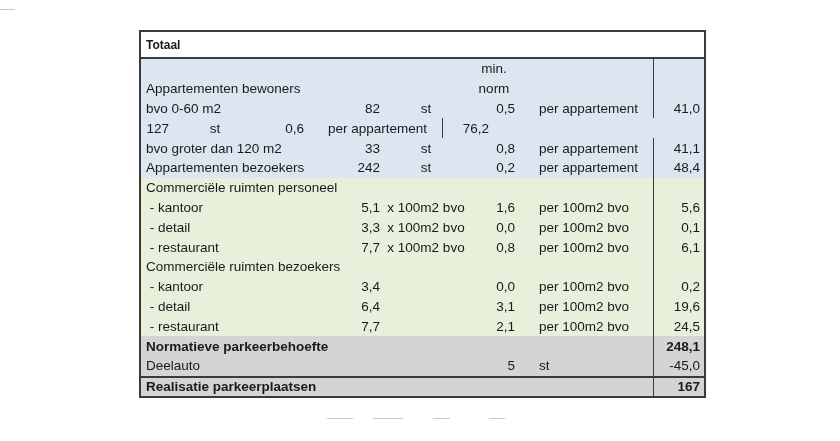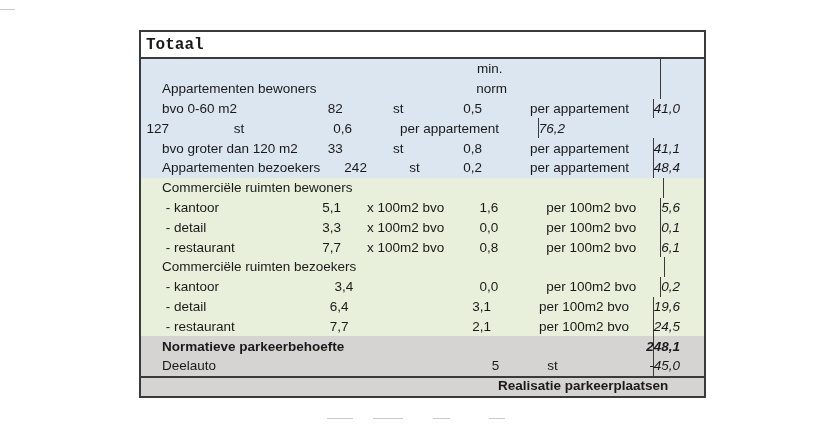--- a/index.html
+++ b/index.html
@@ -15,46 +15,44 @@
     position:absolute;
     left:139px; top:30px;
     width:567px;
     border:2px solid var(--border,#3a3a3a);
     background:#ffffff;
   }
   .title-row {
     height:27px;
     display:flex; align-items:center;
     padding-left:5px;
-    font-size:16px; font-weight:bold;
+    font-size:12px; font-weight:bold;
     background:#ffffff;
     border-bottom:2px solid var(--border,#3a3a3a);
-    font-family:Liberation Mono, monospace;
   }
   .row {
     display:flex;
     align-items:center;
     height:19.8px;
     font-size:13.5px;
-    gap:24px;
-  }
-  .row.topline { border-top:2px solid var(--border,#3a3a3a);flex-direction:column; }
+  }
+  .row.topline { border-top:2px solid var(--border,#3a3a3a); }
   .row.bold { font-weight:bold; }
   .bg-blue  { background:var(--blue,#dce6f1); }
   .bg-green { background:var(--green,#e8efda); }
-  .bg-gray  { background:var(--gray,#d6d3d3);align-items:flex-end; }
+  .bg-gray  { background:var(--gray,#d6d3d3); }
   .c { white-space:pre; overflow:visible; height:100%; display:flex; align-items:center; }
-  .c.label  { width:211px; padding-left:5px;margin-left:16px; }
+  .c.label  { width:211px; padding-left:5px; }
   .c.qty    { width:30px;  justify-content:flex-end; padding-right:2px; }
   .c.unit   { width:88px;  justify-content:center; }
   .c.norm   { width:48px;  justify-content:flex-end; padding-right:3px; }
   .c.norm.hdr { justify-content:center; padding-right:0; }
   .c.per    { width:135px; padding-left:21px; }
-  .c.result { width:51px;  justify-content:flex-end; padding-right:24px;
-              border-left:1.5px solid var(--border,#3a3a3a);font-style:italic; }
+  .c.result { width:51px;  justify-content:flex-end; padding-right:4px;
+              border-left:1.5px solid var(--border,#3a3a3a); }
   .ghost { position:absolute; height:1px; background:#c9c9c9; }
   .ghost.g1 { left:0;   top:9px;   width:15px; }
   .ghost.g2 { left:327px; top:418px; width:26px; }
   .ghost.g3 { left:373px; top:418px; width:30px; }
   .ghost.g4 { left:433px; top:418px; width:17px; }
   .ghost.g5 { left:489px; top:418px; width:16px; }
 </style>
 </head>
 <body>
 
@@ -110,21 +108,21 @@
       </div>
       <div class="row bg-blue">
         <div class="c label">Appartementen bezoekers</div>
         <div class="c qty">242</div>
         <div class="c unit">st</div>
         <div class="c norm">0,2</div>
         <div class="c per">per appartement</div>
         <div class="c result">48,4</div>
       </div>
       <div class="row bg-green">
-        <div class="c label">Commerciële ruimten bewoners</div>
+        <div class="c label">Commerciële ruimten personeel</div>
         <div class="c qty"></div>
         <div class="c unit"></div>
         <div class="c norm"></div>
         <div class="c per"></div>
         <div class="c result"></div>
       </div>
       <div class="row bg-green">
         <div class="c label"> - kantoor</div>
         <div class="c qty">5,1</div>
         <div class="c unit">x 100m2 bvo</div>

